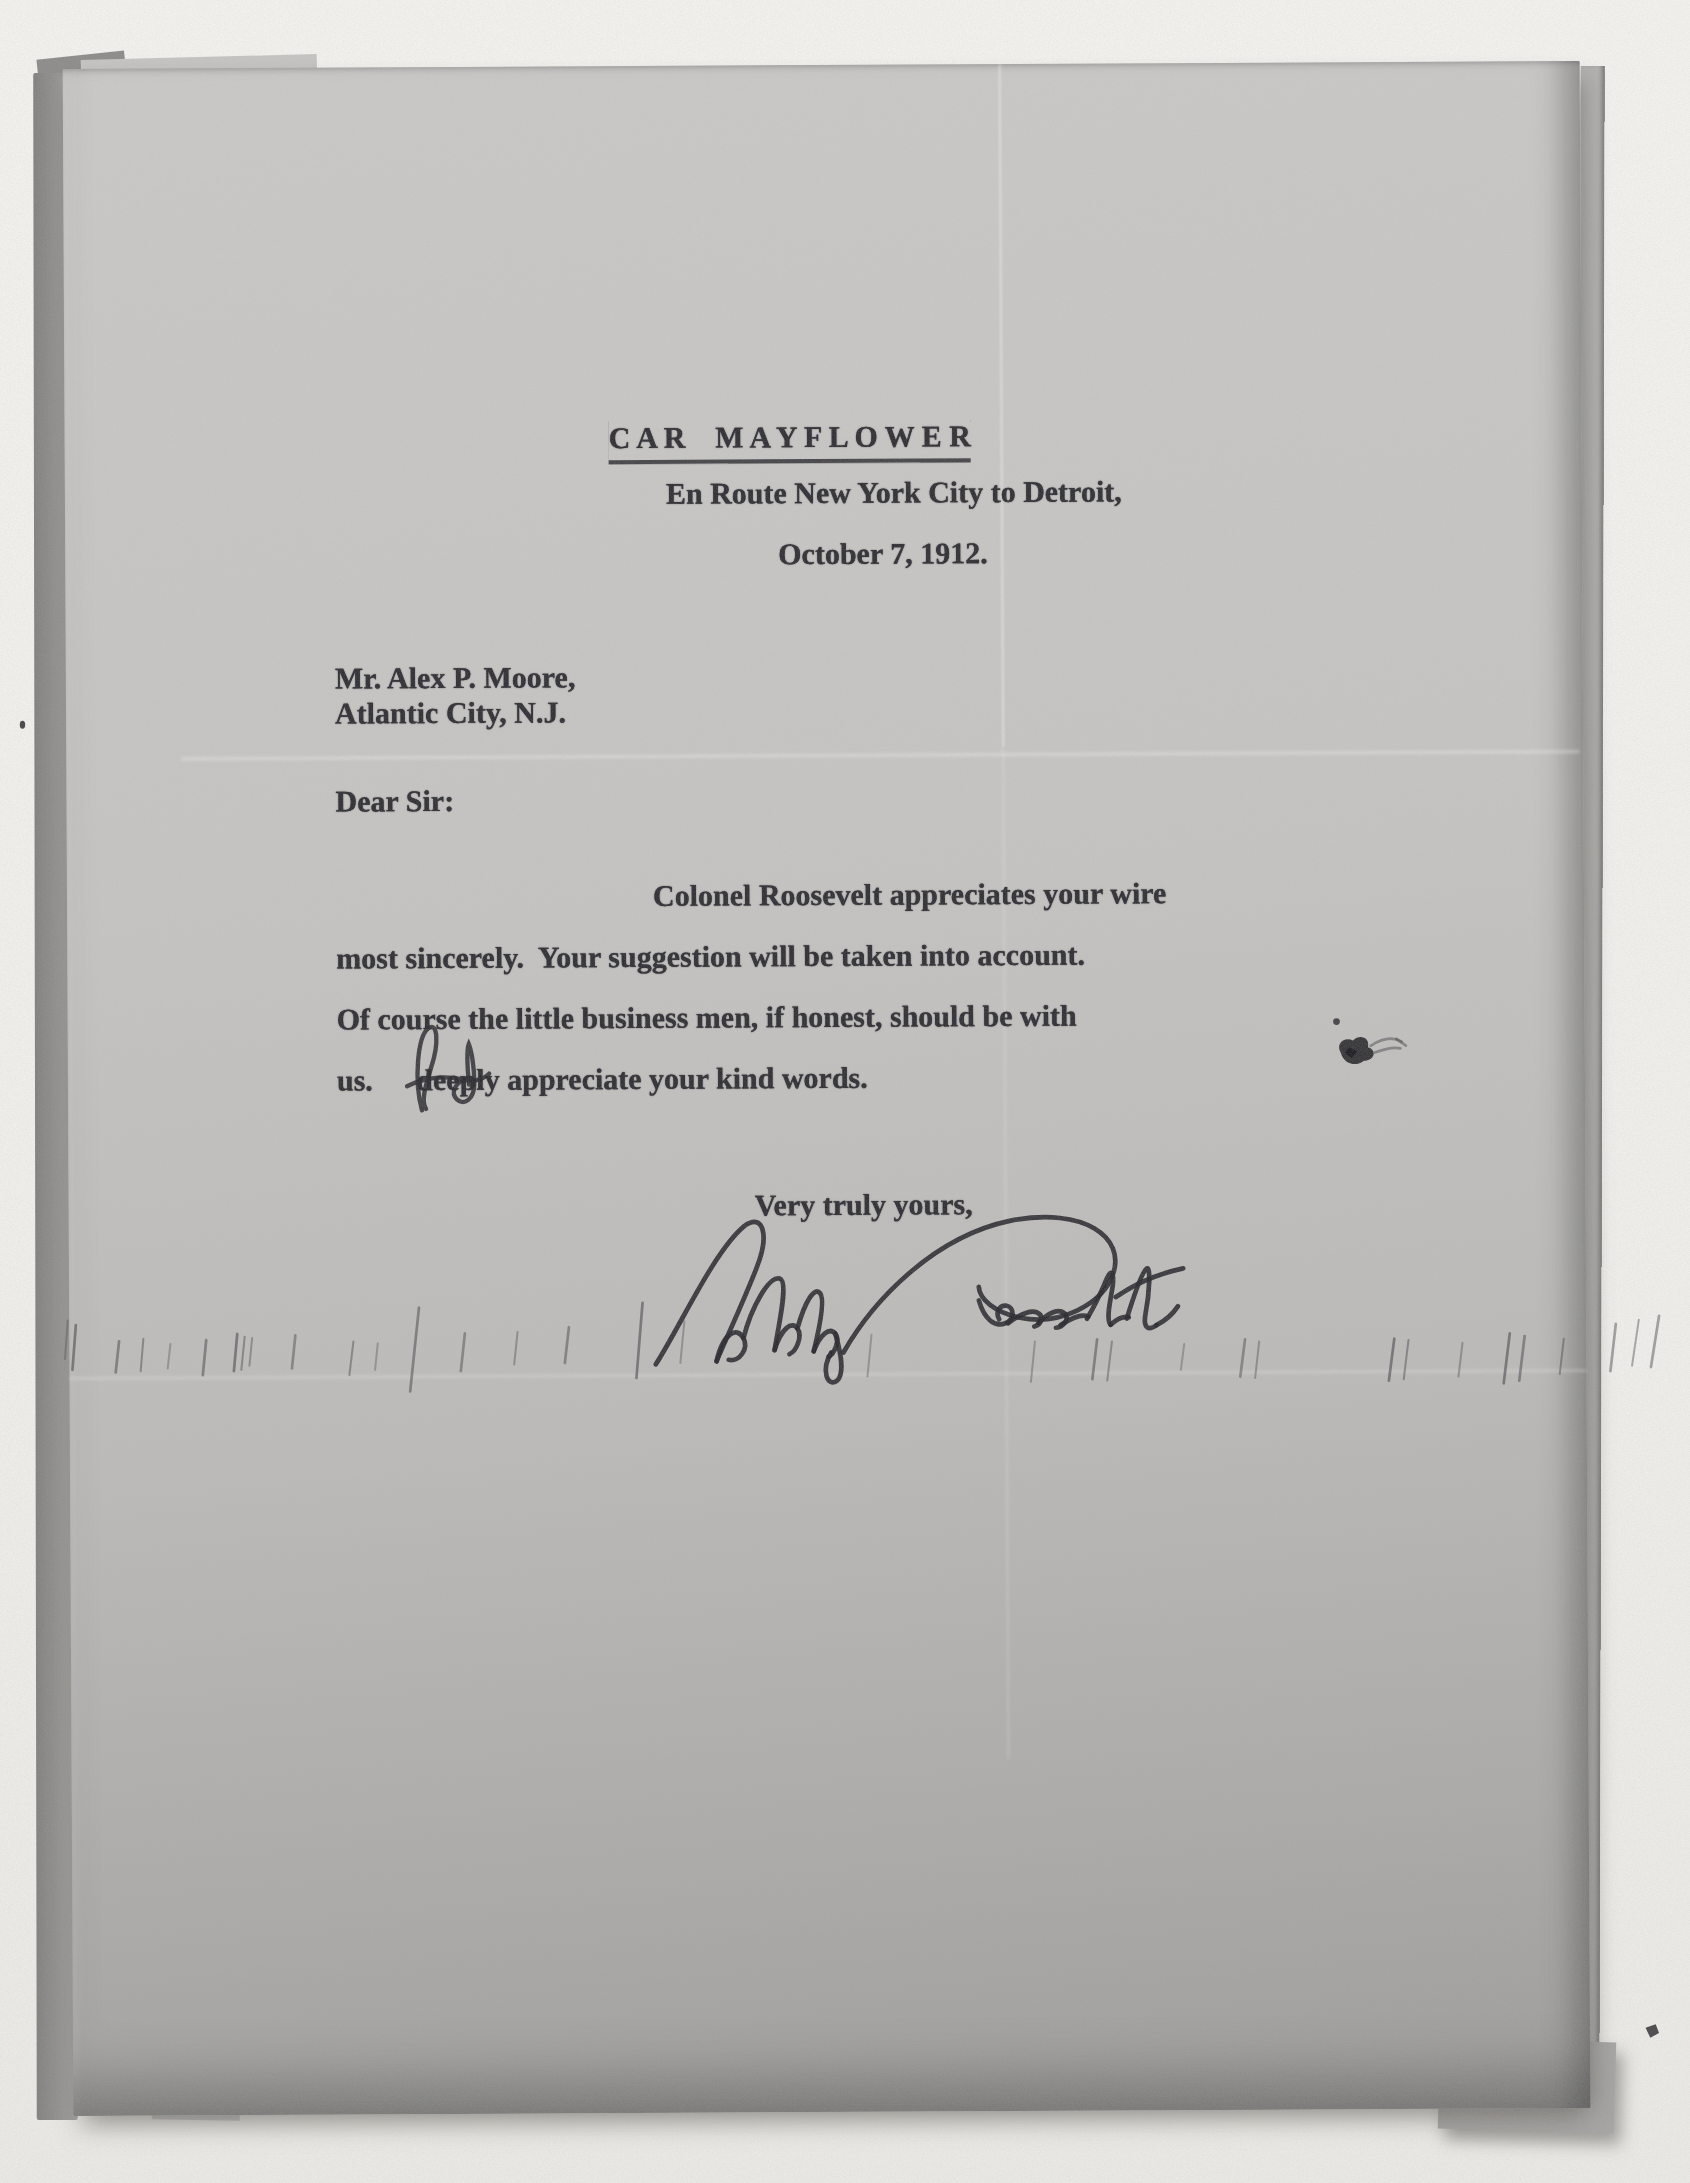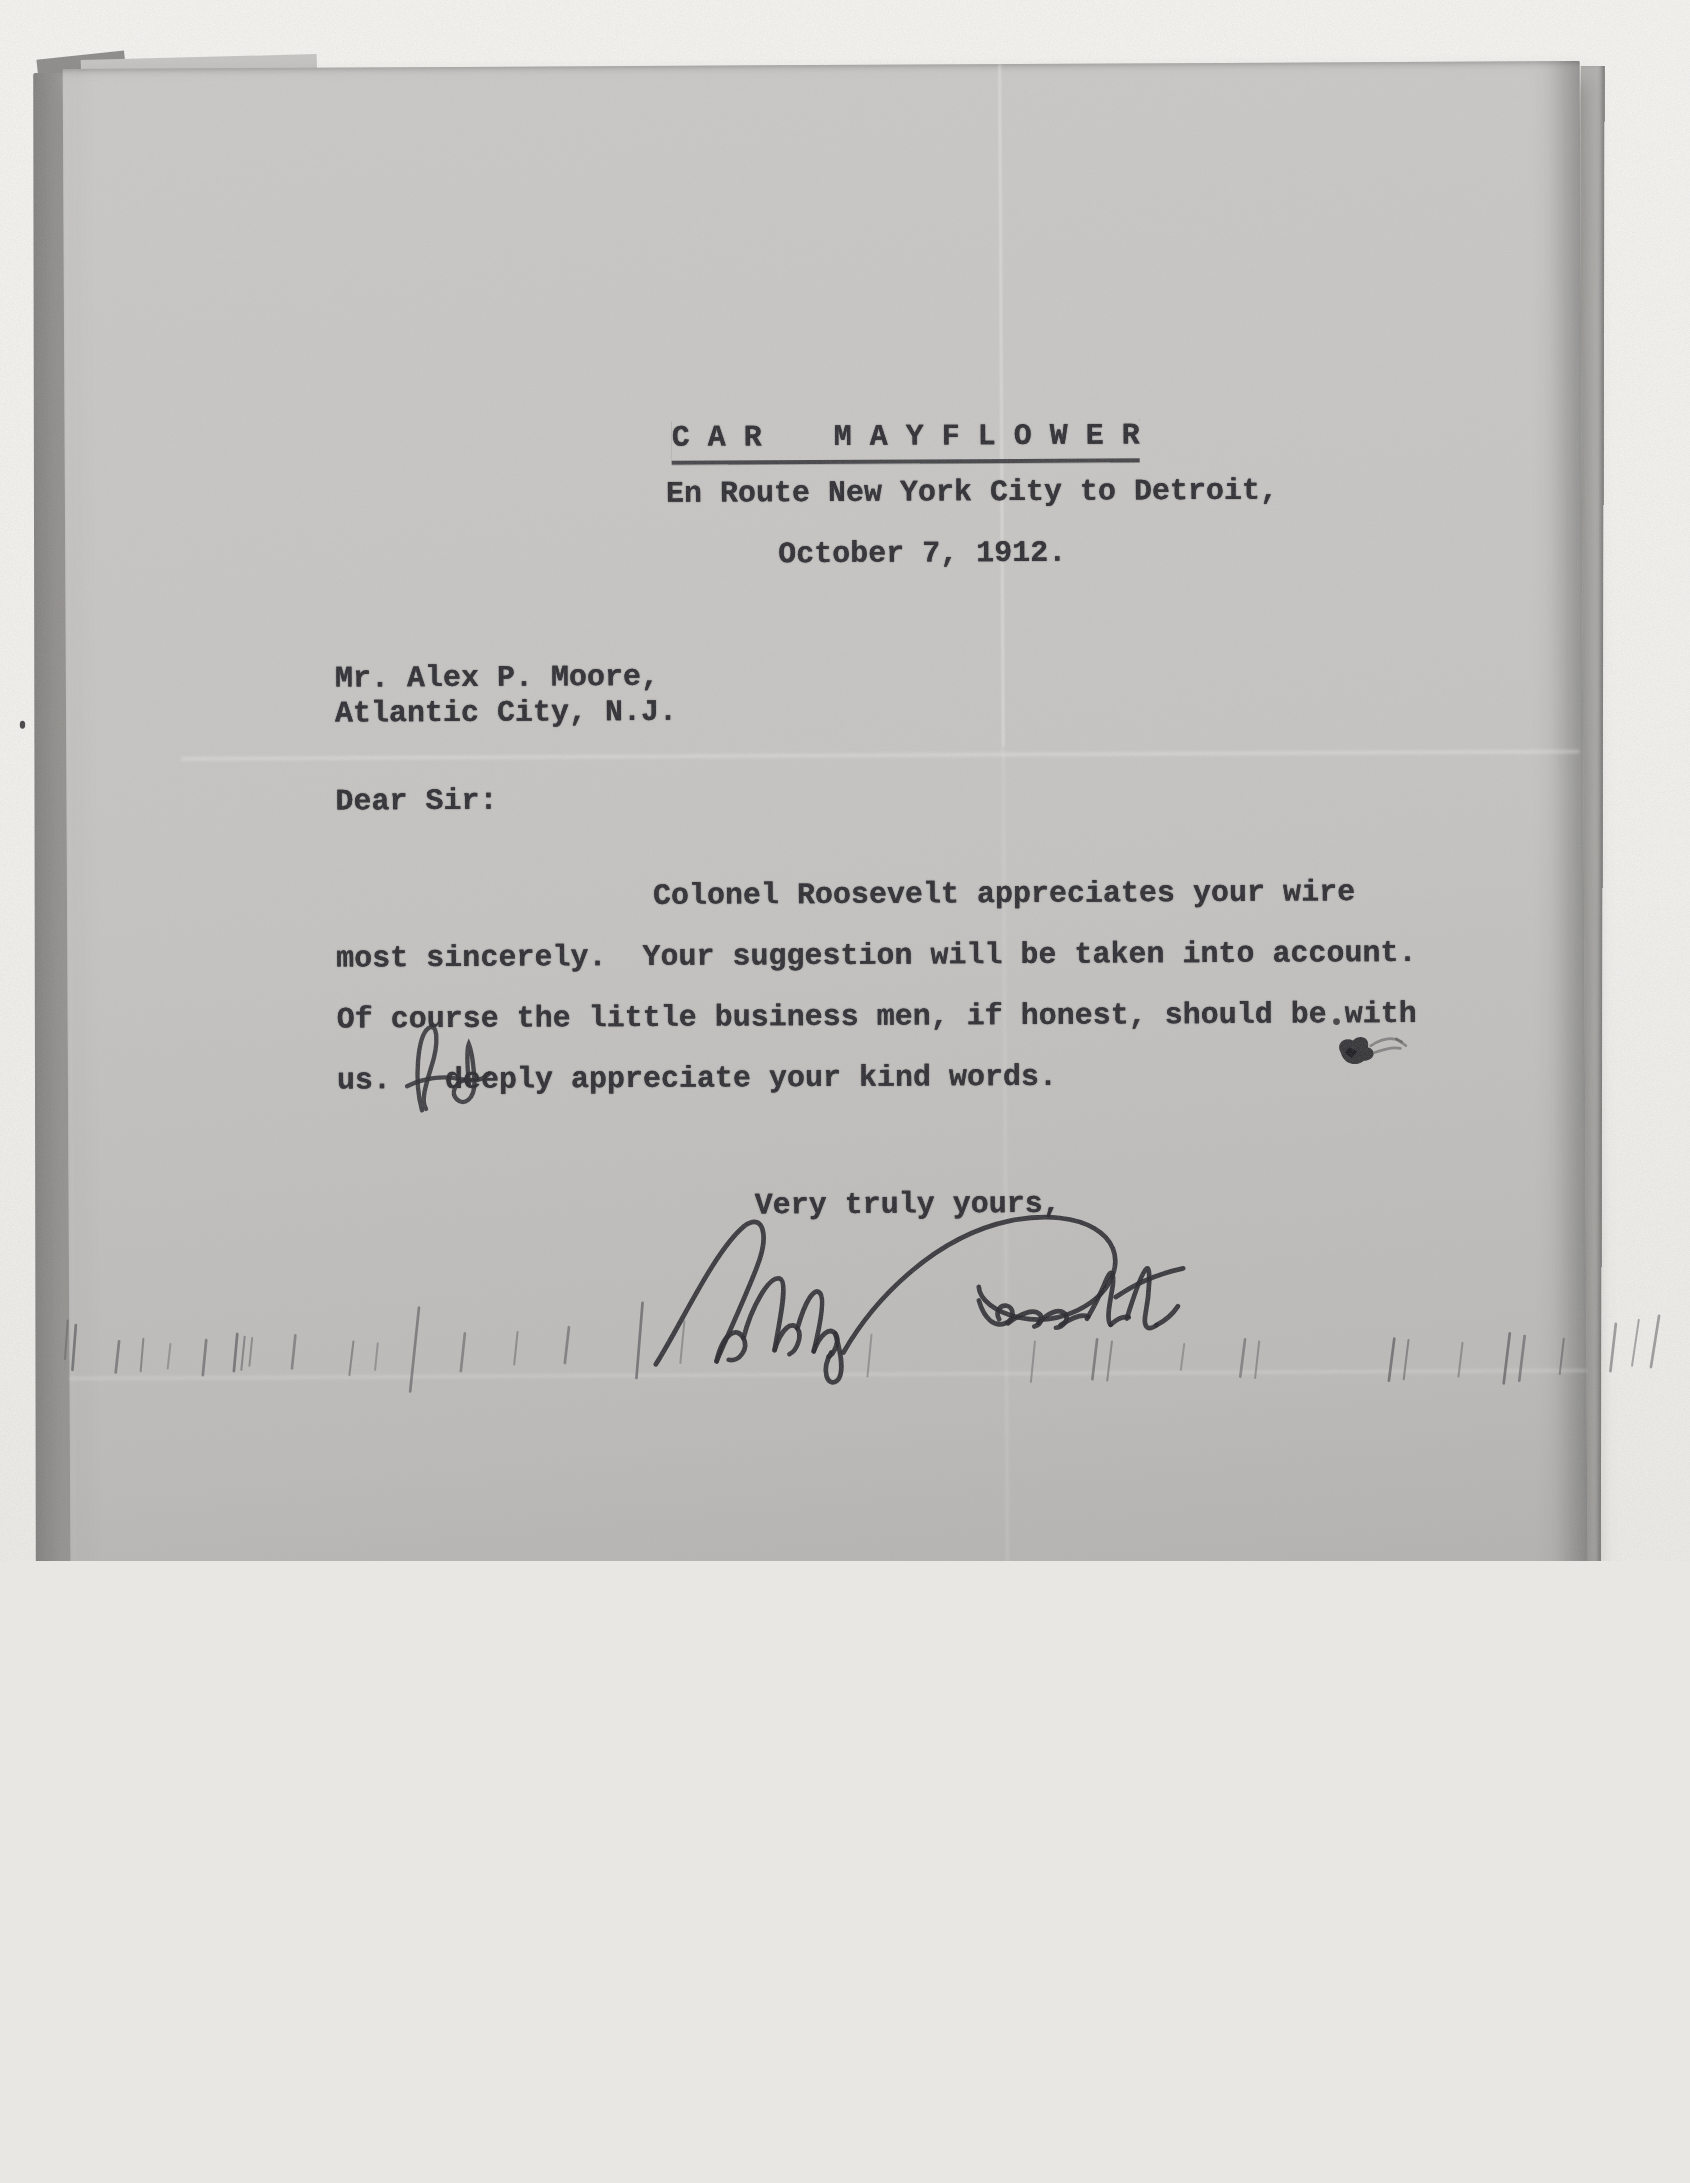--- a/index.html
+++ b/index.html
@@ -1,18 +1,18 @@
 <!DOCTYPE html>
 <html style="font-size:10.8px"><head>
 <meta charset="utf-8">
 <style>
   html,body{margin:0;padding:0;background:#e8e7e4;}
-  .scan{position:relative;width:1691px;height:1561px;overflow:hidden;
+  .scan{position:relative;width:1691px;height:2183px;overflow:hidden;
         background:linear-gradient(180deg,#f7f6f3 0%,#f4f3f0 55%,#eeede9 100%);
-        font-family:Liberation Mono, monospace;}
+        font-family:Liberation Serif, serif;}
   .sheet{position:absolute;}
   .sheet-left{left:35px;top:73px;width:41px;height:2047px;z-index:1;
         background:linear-gradient(90deg,#7e7d7b,#a19f9d);transform:rotate(-0.1deg);border-radius:2px;}
   .sheet-topleft{left:39px;top:55px;width:88px;height:54px;z-index:1;background:#8a8987;transform:rotate(-6deg);}
   .sheet-topleft2{left:81px;top:57px;width:236px;height:27px;z-index:1;background:#c6c5c3;transform:rotate(-1.4deg);}
   .sheet-right{left:1578px;top:66px;width:24px;height:2041px;z-index:1;background:#b3b2b0;
         box-shadow:inset -4.7px 0 4.7px -2px rgba(60,60,60,.55);transform:rotate(0.15deg);}
   .sheet-bottomright{left:1439px;top:2040px;width:176px;height:91px;z-index:1;background:#a5a4a2;
         transform:rotate(1.6deg);box-shadow:6.8px 10.8px 16px rgba(80,78,74,.5);}
   .sheet-bottomleft{left:152px;top:2089px;width:88px;height:31px;z-index:1;background:#c2c1bf;transform:rotate(1deg);}

